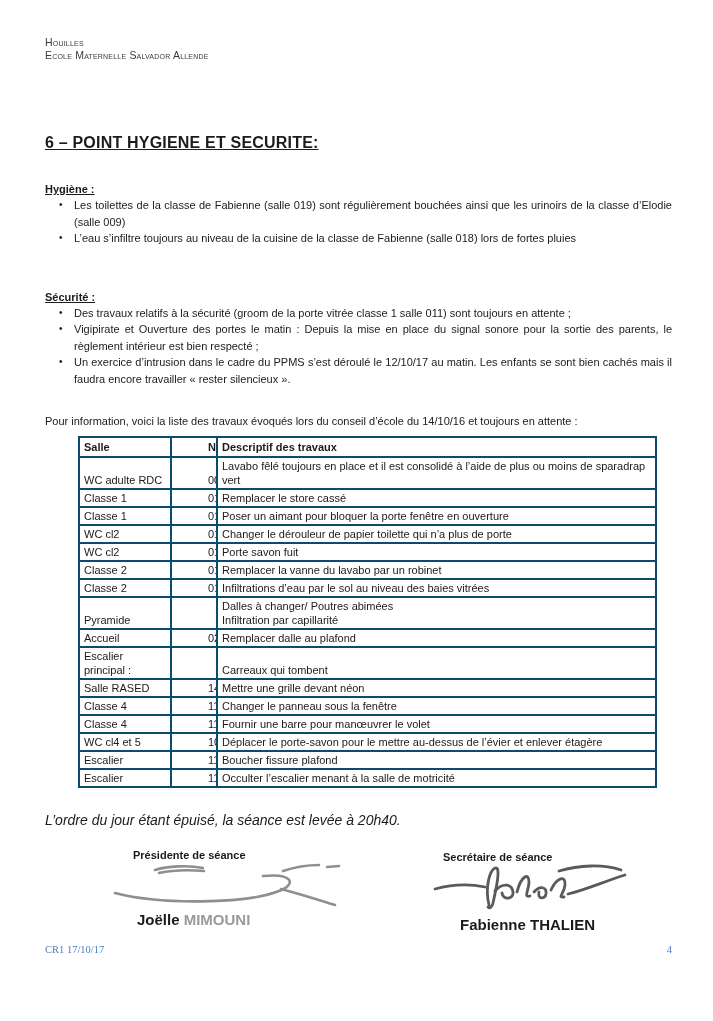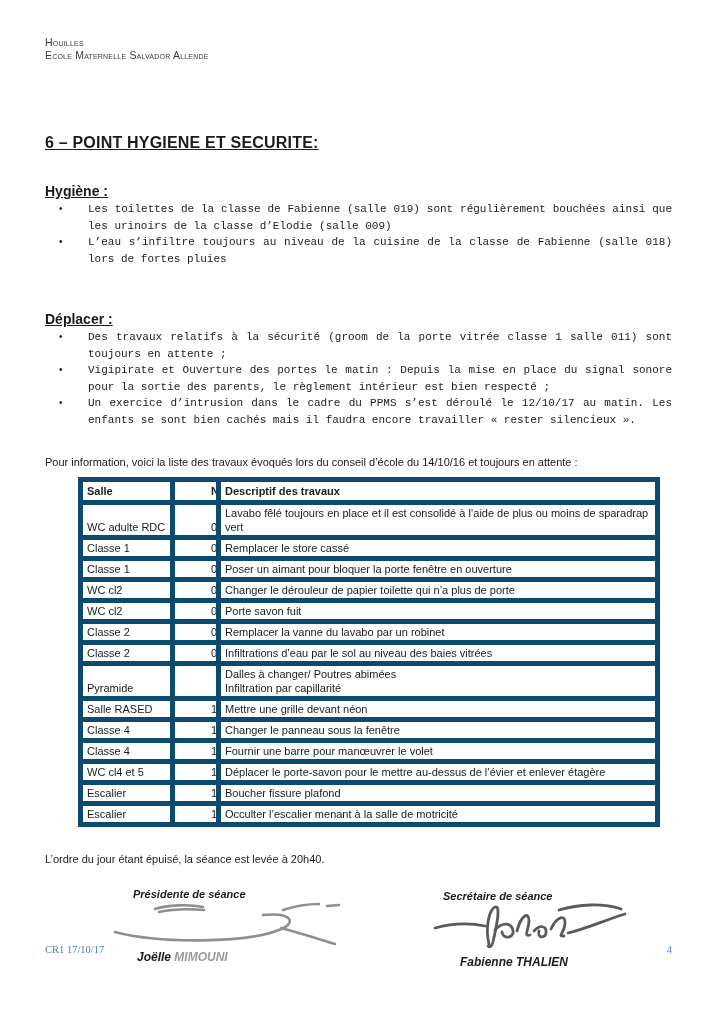--- a/index.html
+++ b/index.html
@@ -10,55 +10,55 @@
   }
   .content{position:absolute;left:45px;top:36px;width:627px;}
 
   .doc-header{font-size:10.5px;line-height:13px;color:#3a3a3a;font-variant:small-caps;letter-spacing:.2px;}
 
   .section-title{
     margin-top:72px;font-size:16px;font-weight:bold;
     text-decoration:underline;letter-spacing:.2px;
   }
 
-  .subhead{font-size:14px;font-weight:bold;text-decoration:underline;}
+  .subhead{font-size:11px;font-weight:bold;text-decoration:underline;}
   .subhead.hygiene{margin-top:31px;}
   .subhead.securite{margin-top:44px;}
 
   .bullets{margin-top:2px;}
   .bullet{display:flex;font-size:11px;line-height:16.5px;}
   .bullet .dot{width:14px;margin-left:14px;text-align:left;flex:none;font-size:10px;}
-  .bullet .btext{flex:1;margin-left:15px;text-align:justify;font-family:Liberation Mono, monospace;}
+  .bullet .btext{flex:1;margin-left:1px;text-align:justify;}
 
   .info-line{margin-top:26px;font-size:11px;line-height:16px;}
 
   table.works{
     border-collapse:collapse;margin-top:7px;margin-left:33px;width:577px;
     font-size:11px;table-layout:fixed;
   }
   table.works th,table.works td{
-    border:5px solid #0c4a6e;padding:1px 4px;vertical-align:bottom;
+    border:2px solid #0c4a6e;padding:1px 4px;vertical-align:bottom;
     line-height:14px;overflow:hidden;
   }
   table.works th{text-align:left;font-weight:bold;padding:2px 4px;}
   table.works th.num,table.works td.num{text-align:center;padding-left:36px;}
   col.c-salle{width:92px;}
   col.c-num{width:46px;}
   col.c-desc{width:439px;}
 
-  .closing{margin-top:24px;font-size:11px;line-height:16.5px;}
-
-  .signatures{position:relative;margin-top:20px;height:95px;font-style:italic;}
+  .closing{margin-top:24px;font-size:14px;line-height:16.5px;font-style:italic;}
+
+  .signatures{position:relative;margin-top:20px;height:95px;}
   .sig-role{position:absolute;font-size:11px;font-weight:bold;white-space:nowrap;}
   .sig-role.president{left:88px;top:0;}
   .sig-role.secretary{left:398px;top:2px;}
   .sig-img{position:absolute;}
   .sig-img.president{left:66px;top:12px;}
   .sig-img.secretary{left:388px;top:12px;}
-  .sig-name{position:absolute;font-size:12px;font-weight:bold;white-space:nowrap;}
+  .sig-name{position:absolute;font-size:15px;font-weight:bold;white-space:nowrap;}
   .sig-name.president{left:92px;top:62px;}
   .sig-name.secretary{left:403px;top:67px;padding-left:12px;}
   .sig-name .gray{color:#9a9a9a;}
 
   .page-footer{
     position:absolute;left:45px;top:944px;width:627px;
     display:flex;justify-content:space-between;
     font-family:"Liberation Serif", serif;font-size:10.5px;color:#4d7ec4;
   }
 </style>
@@ -79,21 +79,21 @@
     <div class="bullet">
       <span class="dot">•</span>
       <span class="btext">Les toilettes de la classe de Fabienne (salle 019) sont régulièrement bouchées ainsi que les urinoirs de la classe d’Elodie (salle 009)</span>
     </div>
     <div class="bullet">
       <span class="dot">•</span>
       <span class="btext">L’eau s’infiltre toujours au niveau de la cuisine de la classe de Fabienne (salle 018) lors de fortes pluies</span>
     </div>
   </div>
 
-  <div class="subhead securite">Déplacer :</div>
+  <div class="subhead securite">Sécurité :</div>
   <div class="bullets">
     <div class="bullet">
       <span class="dot">•</span>
       <span class="btext">Des travaux relatifs à la sécurité (groom de la porte vitrée classe 1 salle 011) sont toujours en attente ;</span>
     </div>
     <div class="bullet">
       <span class="dot">•</span>
       <span class="btext">Vigipirate et Ouverture des portes le matin : Depuis la mise en place du signal sonore pour la sortie des parents, le règlement intérieur est bien respecté ;</span>
     </div>
     <div class="bullet">
@@ -151,20 +151,30 @@
       <td class="num">018</td>
       <td>Infiltrations d’eau par le sol au niveau des baies vitrées</td>
     </tr>
     <tr>
       <td>Pyramide</td>
       <td class="num"></td>
       <td>
         <div>Dalles à changer/ Poutres abimées</div>
         <div>Infiltration par capillarité</div>
       </td>
+    </tr>
+    <tr>
+      <td>Accueil</td>
+      <td class="num">026</td>
+      <td>Remplacer dalle au plafond</td>
+    </tr>
+    <tr>
+      <td>Escalier principal :</td>
+      <td class="num"></td>
+      <td>Carreaux qui tombent</td>
     </tr>
     <tr>
       <td>Salle RASED</td>
       <td class="num">148</td>
       <td>Mettre une grille devant néon</td>
     </tr>
     <tr>
       <td>Classe 4</td>
       <td class="num">110</td>
       <td>Changer le panneau sous la fenêtre</td>

